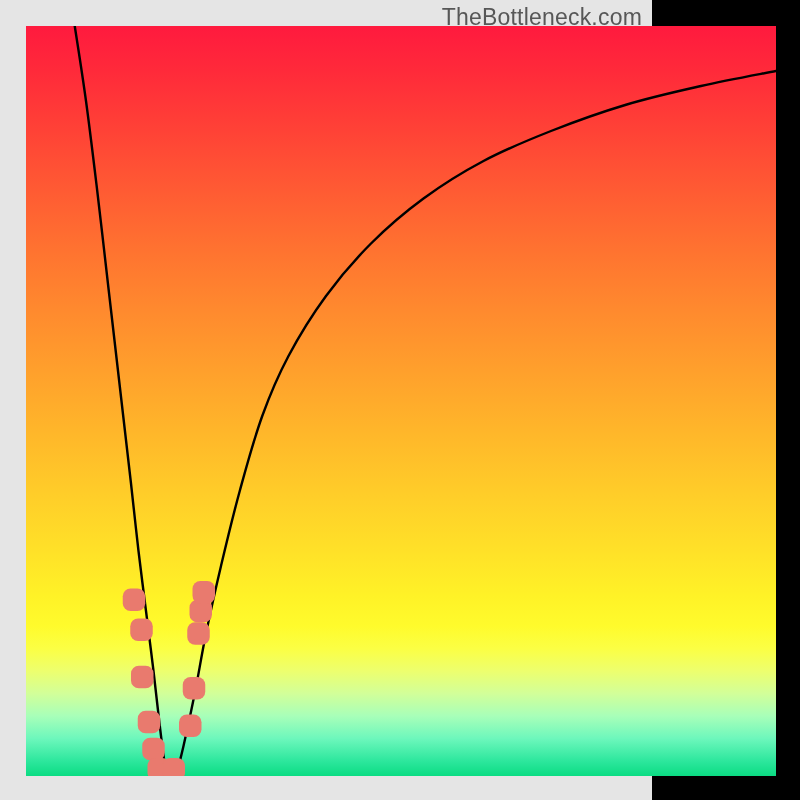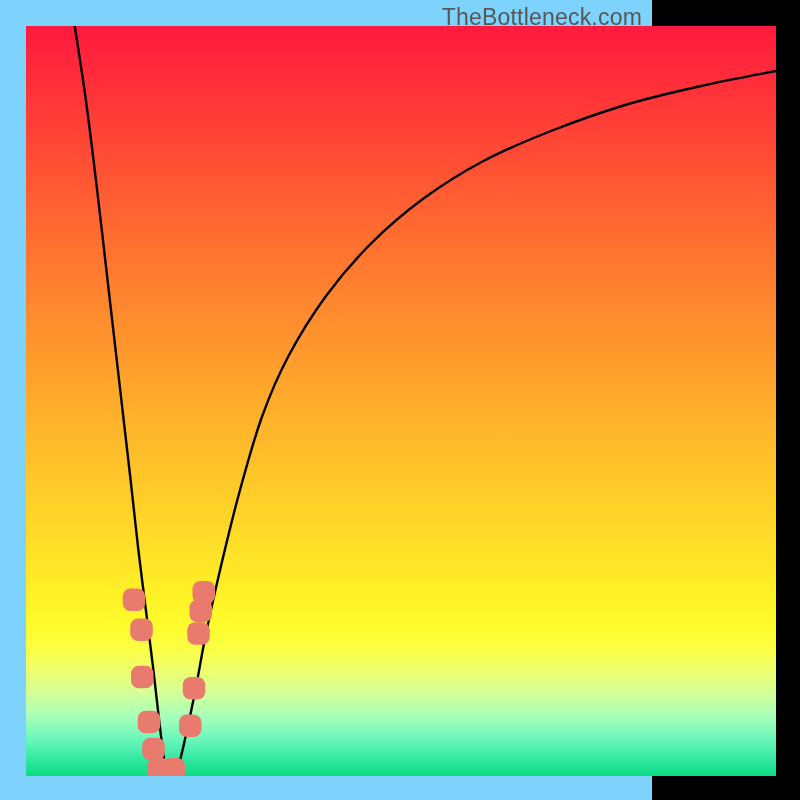--- a/index.html
+++ b/index.html
@@ -8,21 +8,21 @@
     width: 800px;
     height: 800px;
     overflow: hidden;
     background: #000;
     font-family: Arial, Helvetica, sans-serif;
   }
   .frame {
     position: relative;
     width: 652px;
     height: 800px;
-    background: #7dd3fc;
+    background: #e5e5e5;
   }
   .plot {
     position: absolute;
     left: 26px;
     top: 26px;
     width: 750px;
     height: 750px;
     overflow: hidden;
   }
   .gradient {

